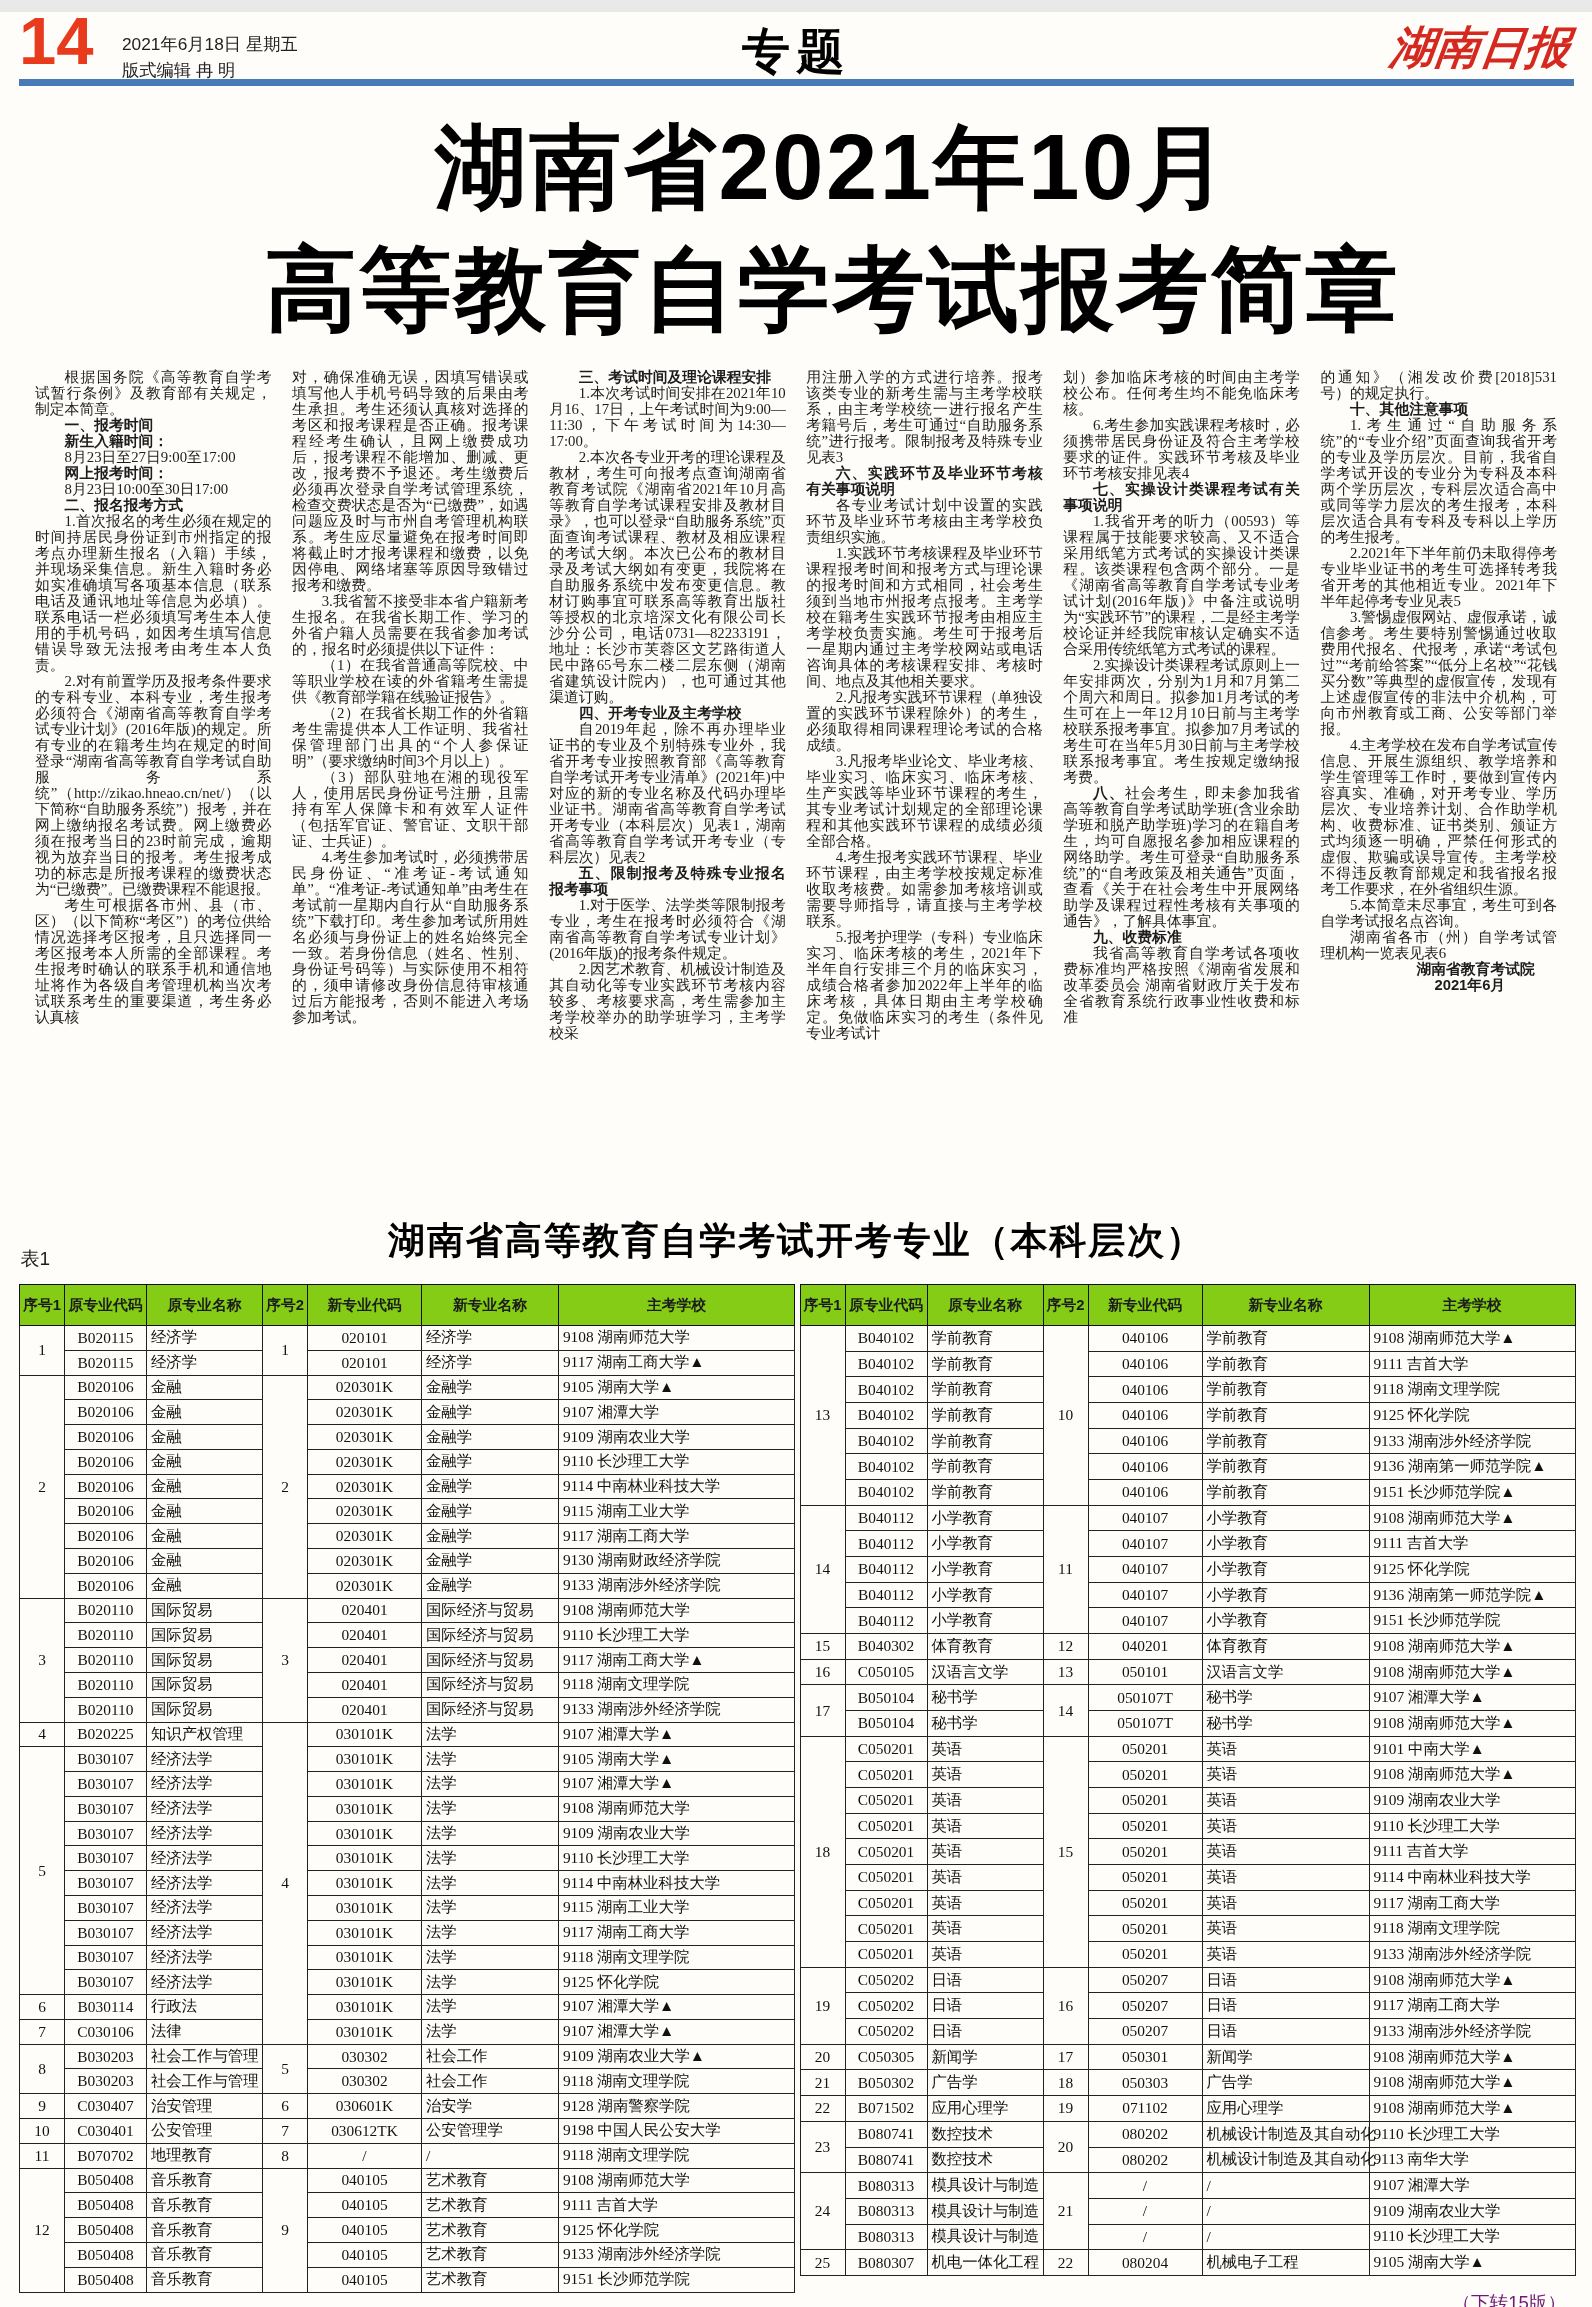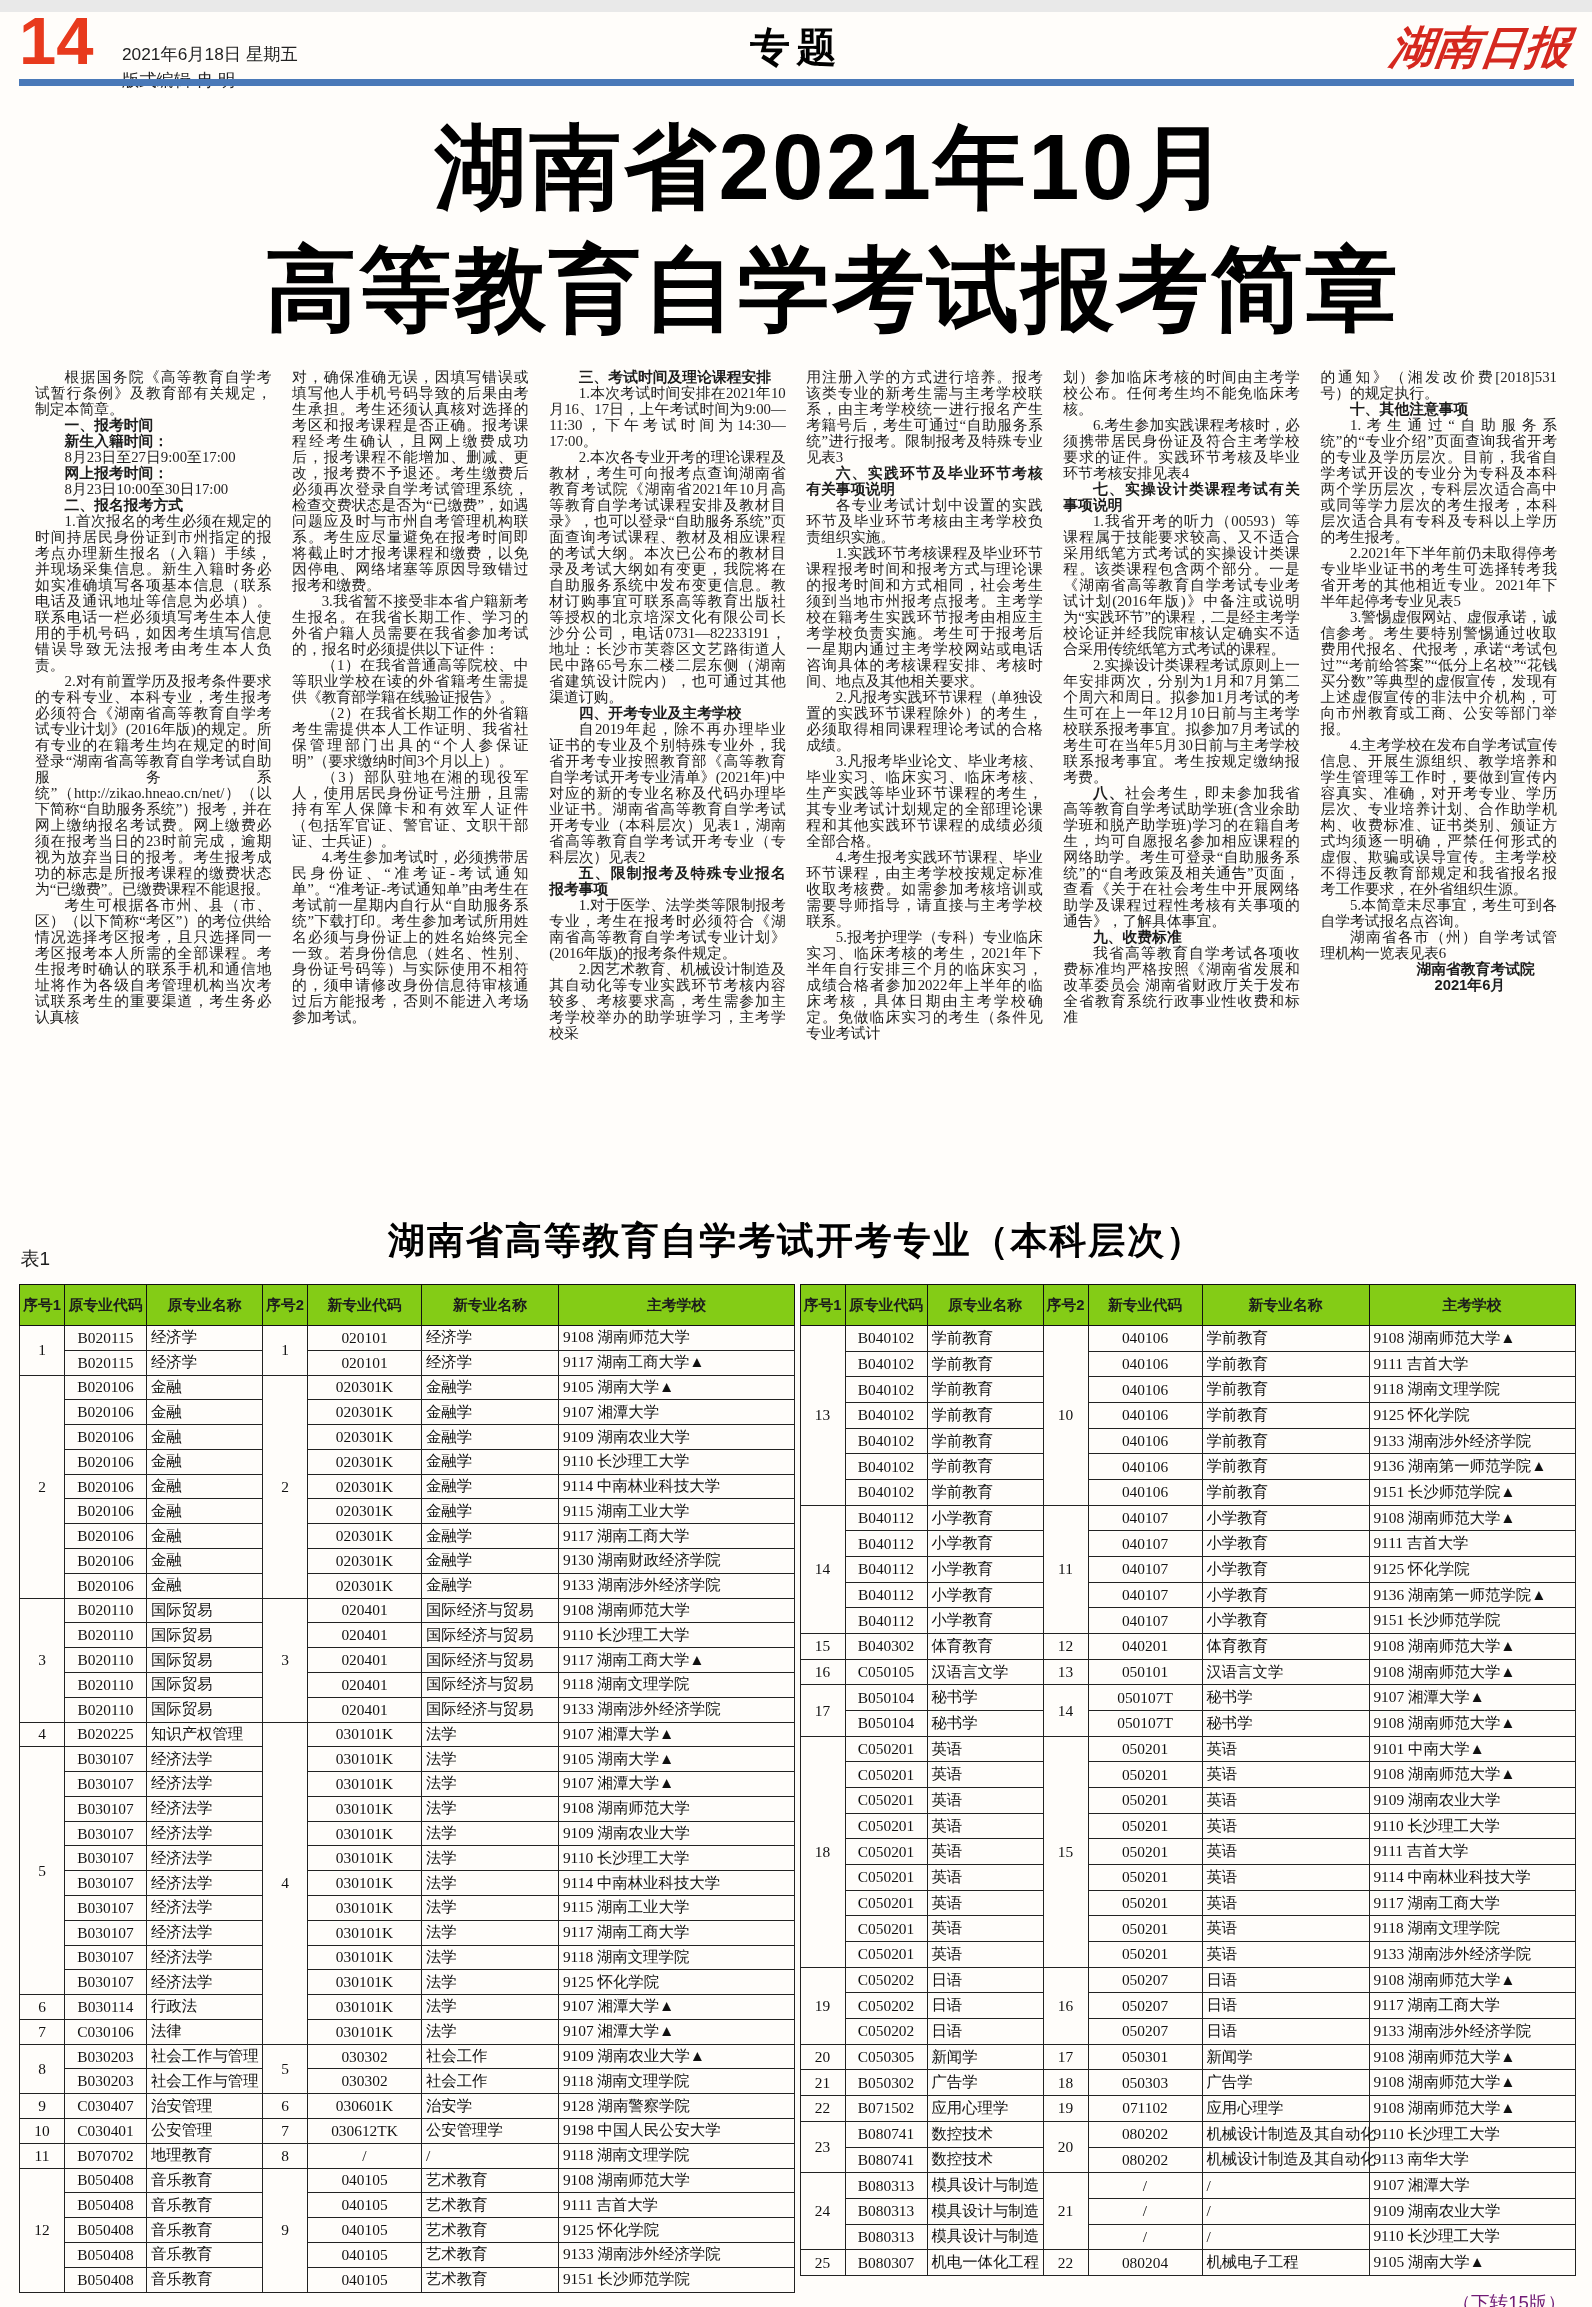--- a/index.html
+++ b/index.html
@@ -2,23 +2,23 @@
 <html style="font-size:10.3px"><head>
 <meta charset="utf-8">
 <style>
   html,body{margin:0;padding:0;background:#e9e9e9;}
   .page{position:relative;width:1593px;height:2307px;background:#fffdfa;margin:12px auto;overflow:hidden;
         font-family:"Liberation Serif","DejaVu Serif",serif;color:#1c1c1c;}
   
   .hdr{position:absolute;top:6.4px;left:19px;right:19px;height:59px;}
   .pageno{position:absolute;left:0;top:-11.6px;font-size:67px;font-weight:700;color:#e83a1d;
           font-family:"Liberation Sans","DejaVu Sans",sans-serif;line-height:1;}
-  .dateblock{position:absolute;left:103px;top:23px;font-size:17.3px;line-height:26px;color:#222;
+  .dateblock{position:absolute;left:103px;top:13px;font-size:17.3px;line-height:26px;color:#222;
              font-family:"Liberation Sans","DejaVu Sans",sans-serif;}
-  .section-title{position:absolute;left:50%;transform:translateX(-50%);top:1.3px;font-size:40px;font-weight:900;
+  .section-title{position:absolute;left:50%;transform:translateX(-50%);top:1.3px;font-size:48px;font-weight:900;
            letter-spacing:6.4px;font-family:"Liberation Sans","DejaVu Sans",sans-serif;color:#000;}
   .masthead{position:absolute;right:3.9px;top:0px;font-size:45px;color:#d5281e;font-weight:700;
             font-style:italic;transform:skewX(-7deg);font-family:"Liberation Serif",serif;}
   .bluebar{position:absolute;top:67px;left:19px;right:19px;height:7px;background:#4a79b8;}
   
   .maintitle{position:absolute;top:94px;left:0;width:100%;text-align:center;
              font-family:"Liberation Sans","DejaVu Sans",sans-serif;font-weight:900;color:#000;
              font-size:92px;line-height:122px;letter-spacing:2.6px;padding-left:36px;}
   
   .bodywrap{position:absolute;top:357px;left:35px;width:1522px;height:845px;display:flex;gap:20.5px;overflow:hidden;}

